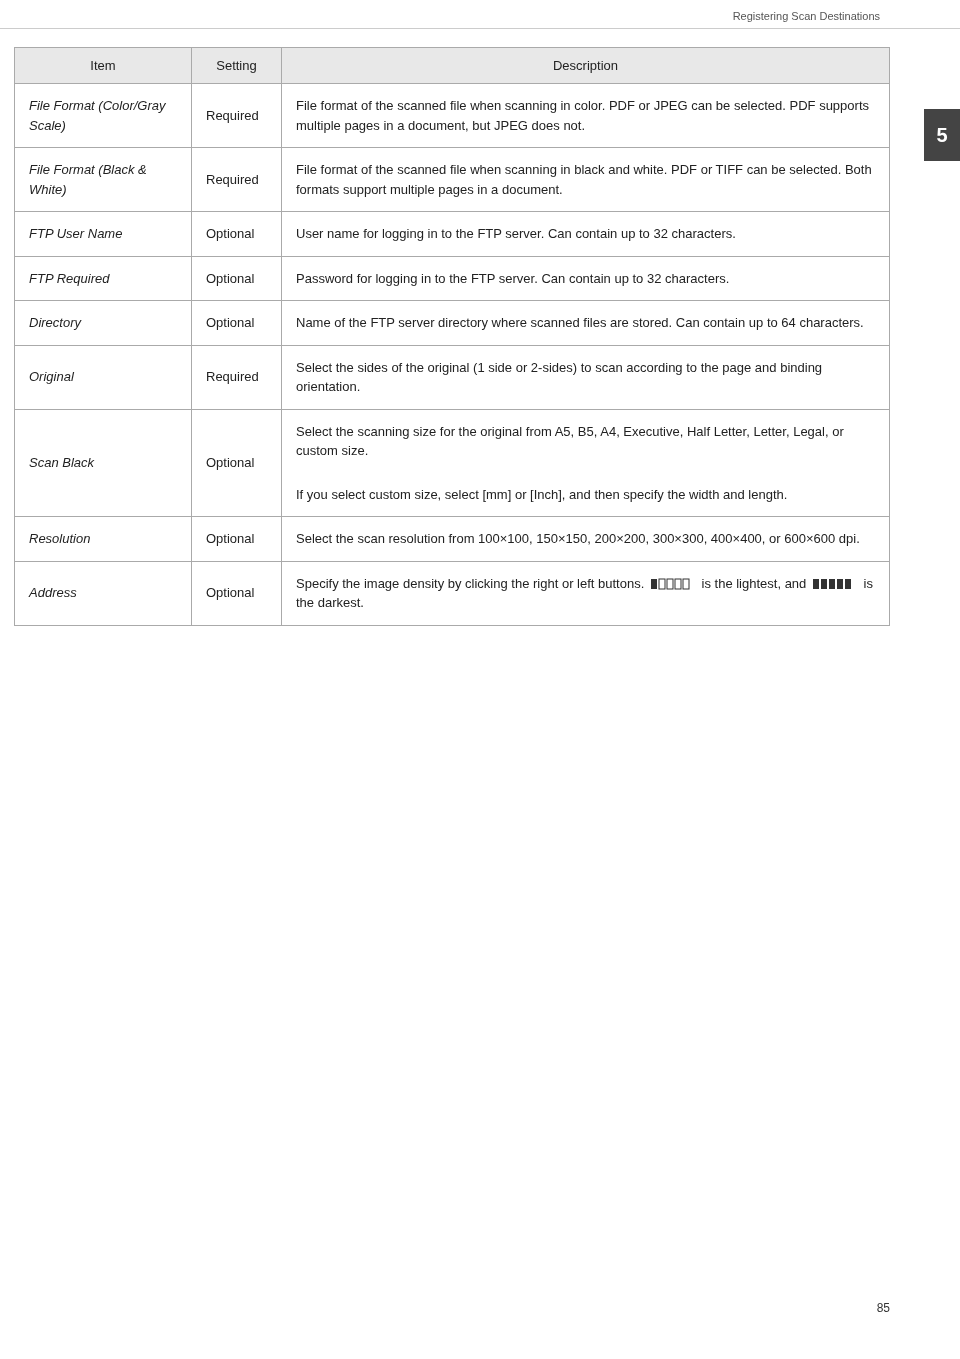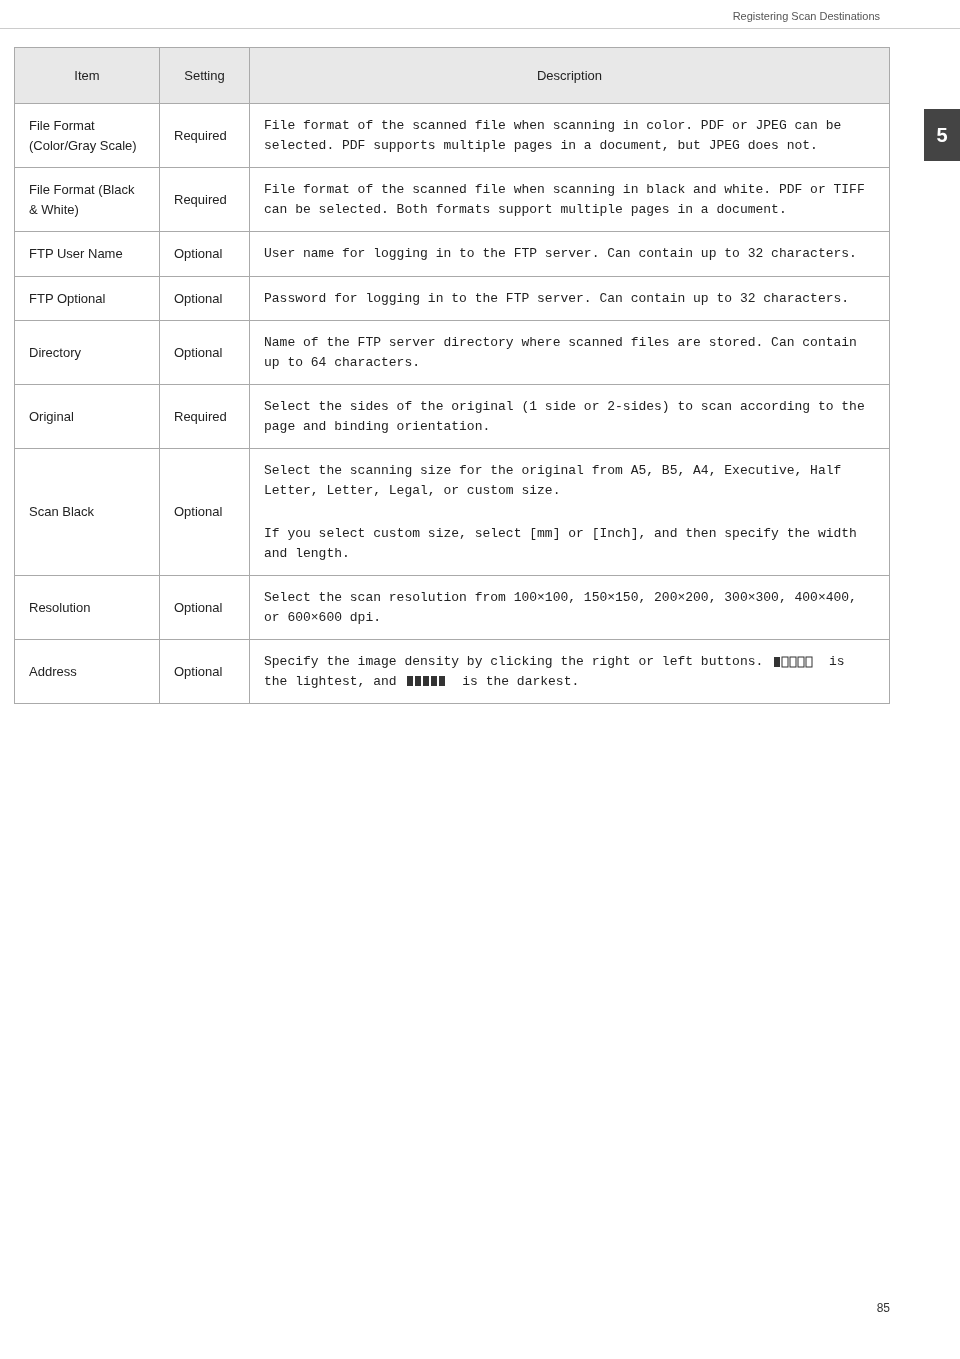--- a/index.html
+++ b/index.html
@@ -42,44 +42,44 @@
       flex: 1;
     }
     table {
       width: 100%;
       border-collapse: collapse;
       border: 1px solid #aaa;
     }
     thead tr th {
       background: #e8e8e8;
       border: 1px solid #aaa;
-      padding: 20px 12px;
+      padding: 10px 12px;
       text-align: center;
       font-weight: normal;
       font-size: 13px;
     }
     tbody tr td {
       border: 1px solid #aaa;
       padding: 12px 14px;
       vertical-align: middle;
       font-size: 13px;
       line-height: 1.5;
     }
     td.item-col {
-      width: 145px;
-      vertical-align: middle;
+      width: 177px;
+      vertical-align: middle;
+      font-style: italic;
     }
     td.setting-col {
       width: 90px;
       text-align: left;
       vertical-align: middle;
     }
     td.desc-col {
       vertical-align: top;
-      font-family: Liberation Mono, monospace;
     }
     .density-icons {
       display: inline-flex;
       gap: 2px;
       vertical-align: middle;
     }
     .page-footer {
       text-align: right;
       padding: 8px 70px 8px 0;
       font-size: 12px;
@@ -121,21 +121,21 @@
           <td class="desc-col">File format of the scanned file when scanning in black and white. PDF or TIFF can be selected. Both formats support multiple pages in a document.</td>
         </tr>
 
         <tr>
           <td class="item-col">FTP User Name</td>
           <td class="setting-col">Optional</td>
           <td class="desc-col">User name for logging in to the FTP server. Can contain up to 32 characters.</td>
         </tr>
 
         <tr>
-          <td class="item-col">FTP Optional</td>
+          <td class="item-col">FTP Required</td>
           <td class="setting-col">Optional</td>
           <td class="desc-col">Password for logging in to the FTP server. Can contain up to 32 characters.</td>
         </tr>
 
         <tr>
           <td class="item-col">Directory</td>
           <td class="setting-col">Optional</td>
           <td class="desc-col">Name of the FTP server directory where scanned files are stored. Can contain up to 64 characters.</td>
         </tr>
 

